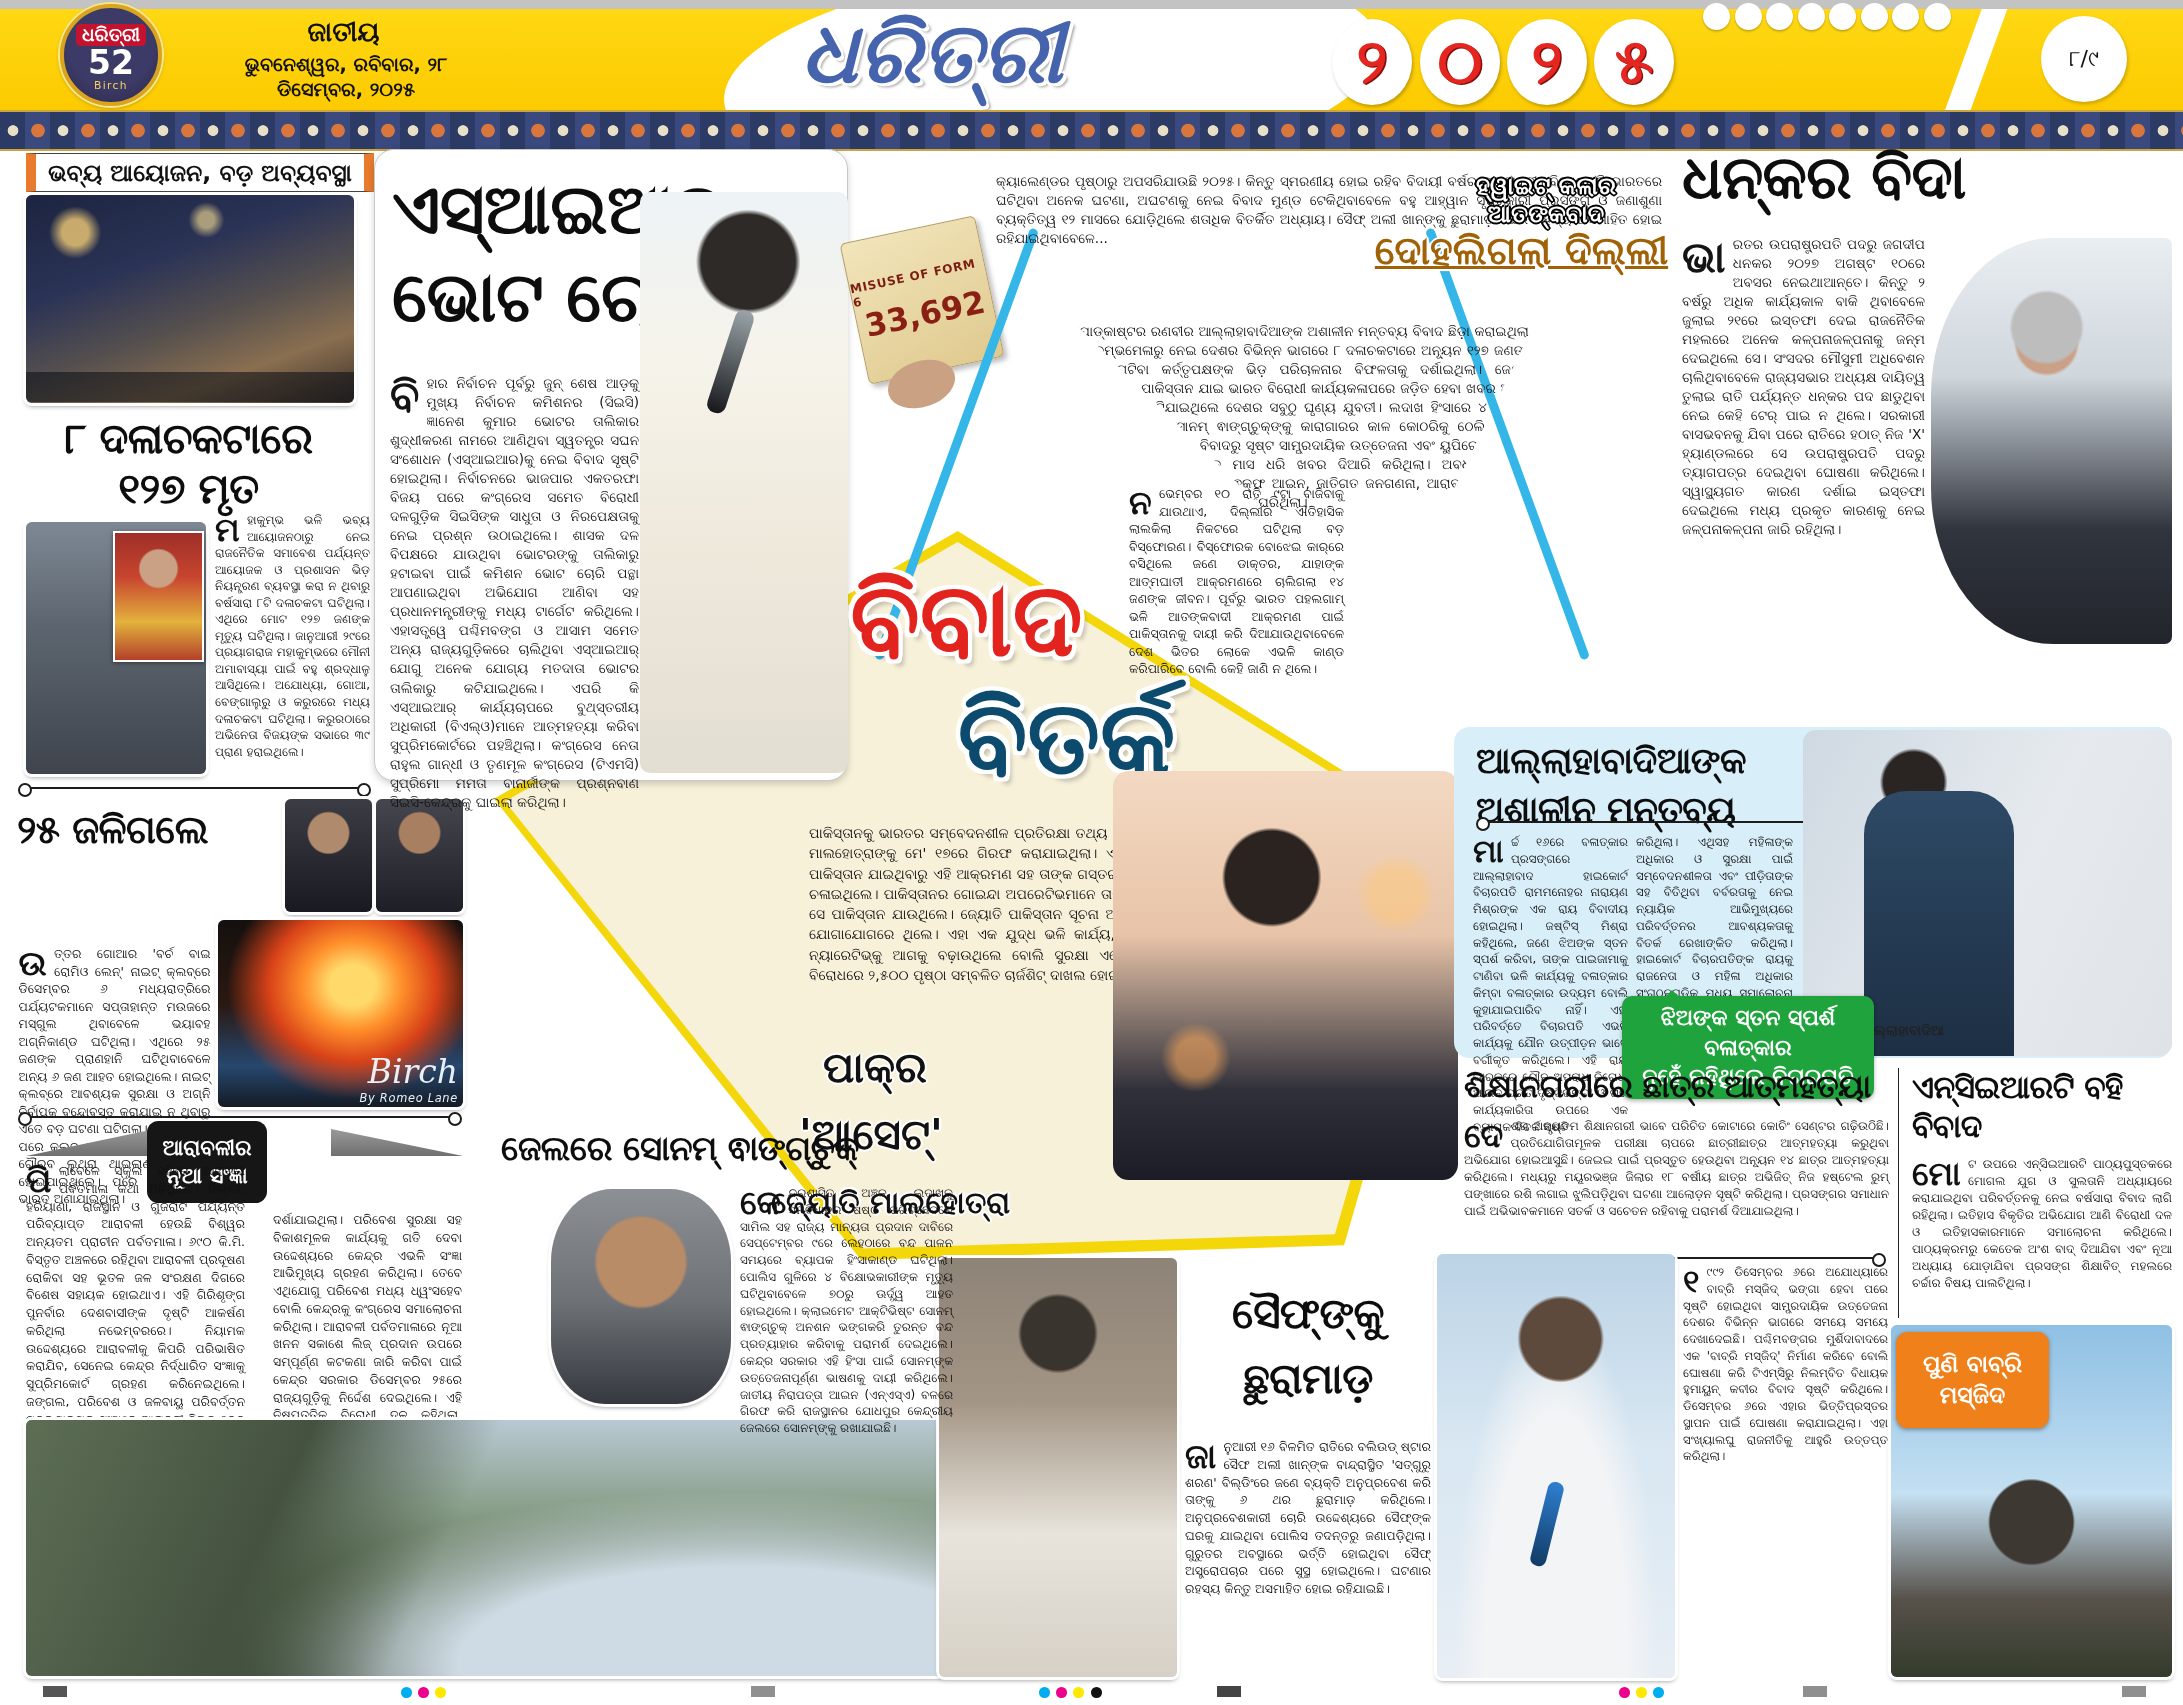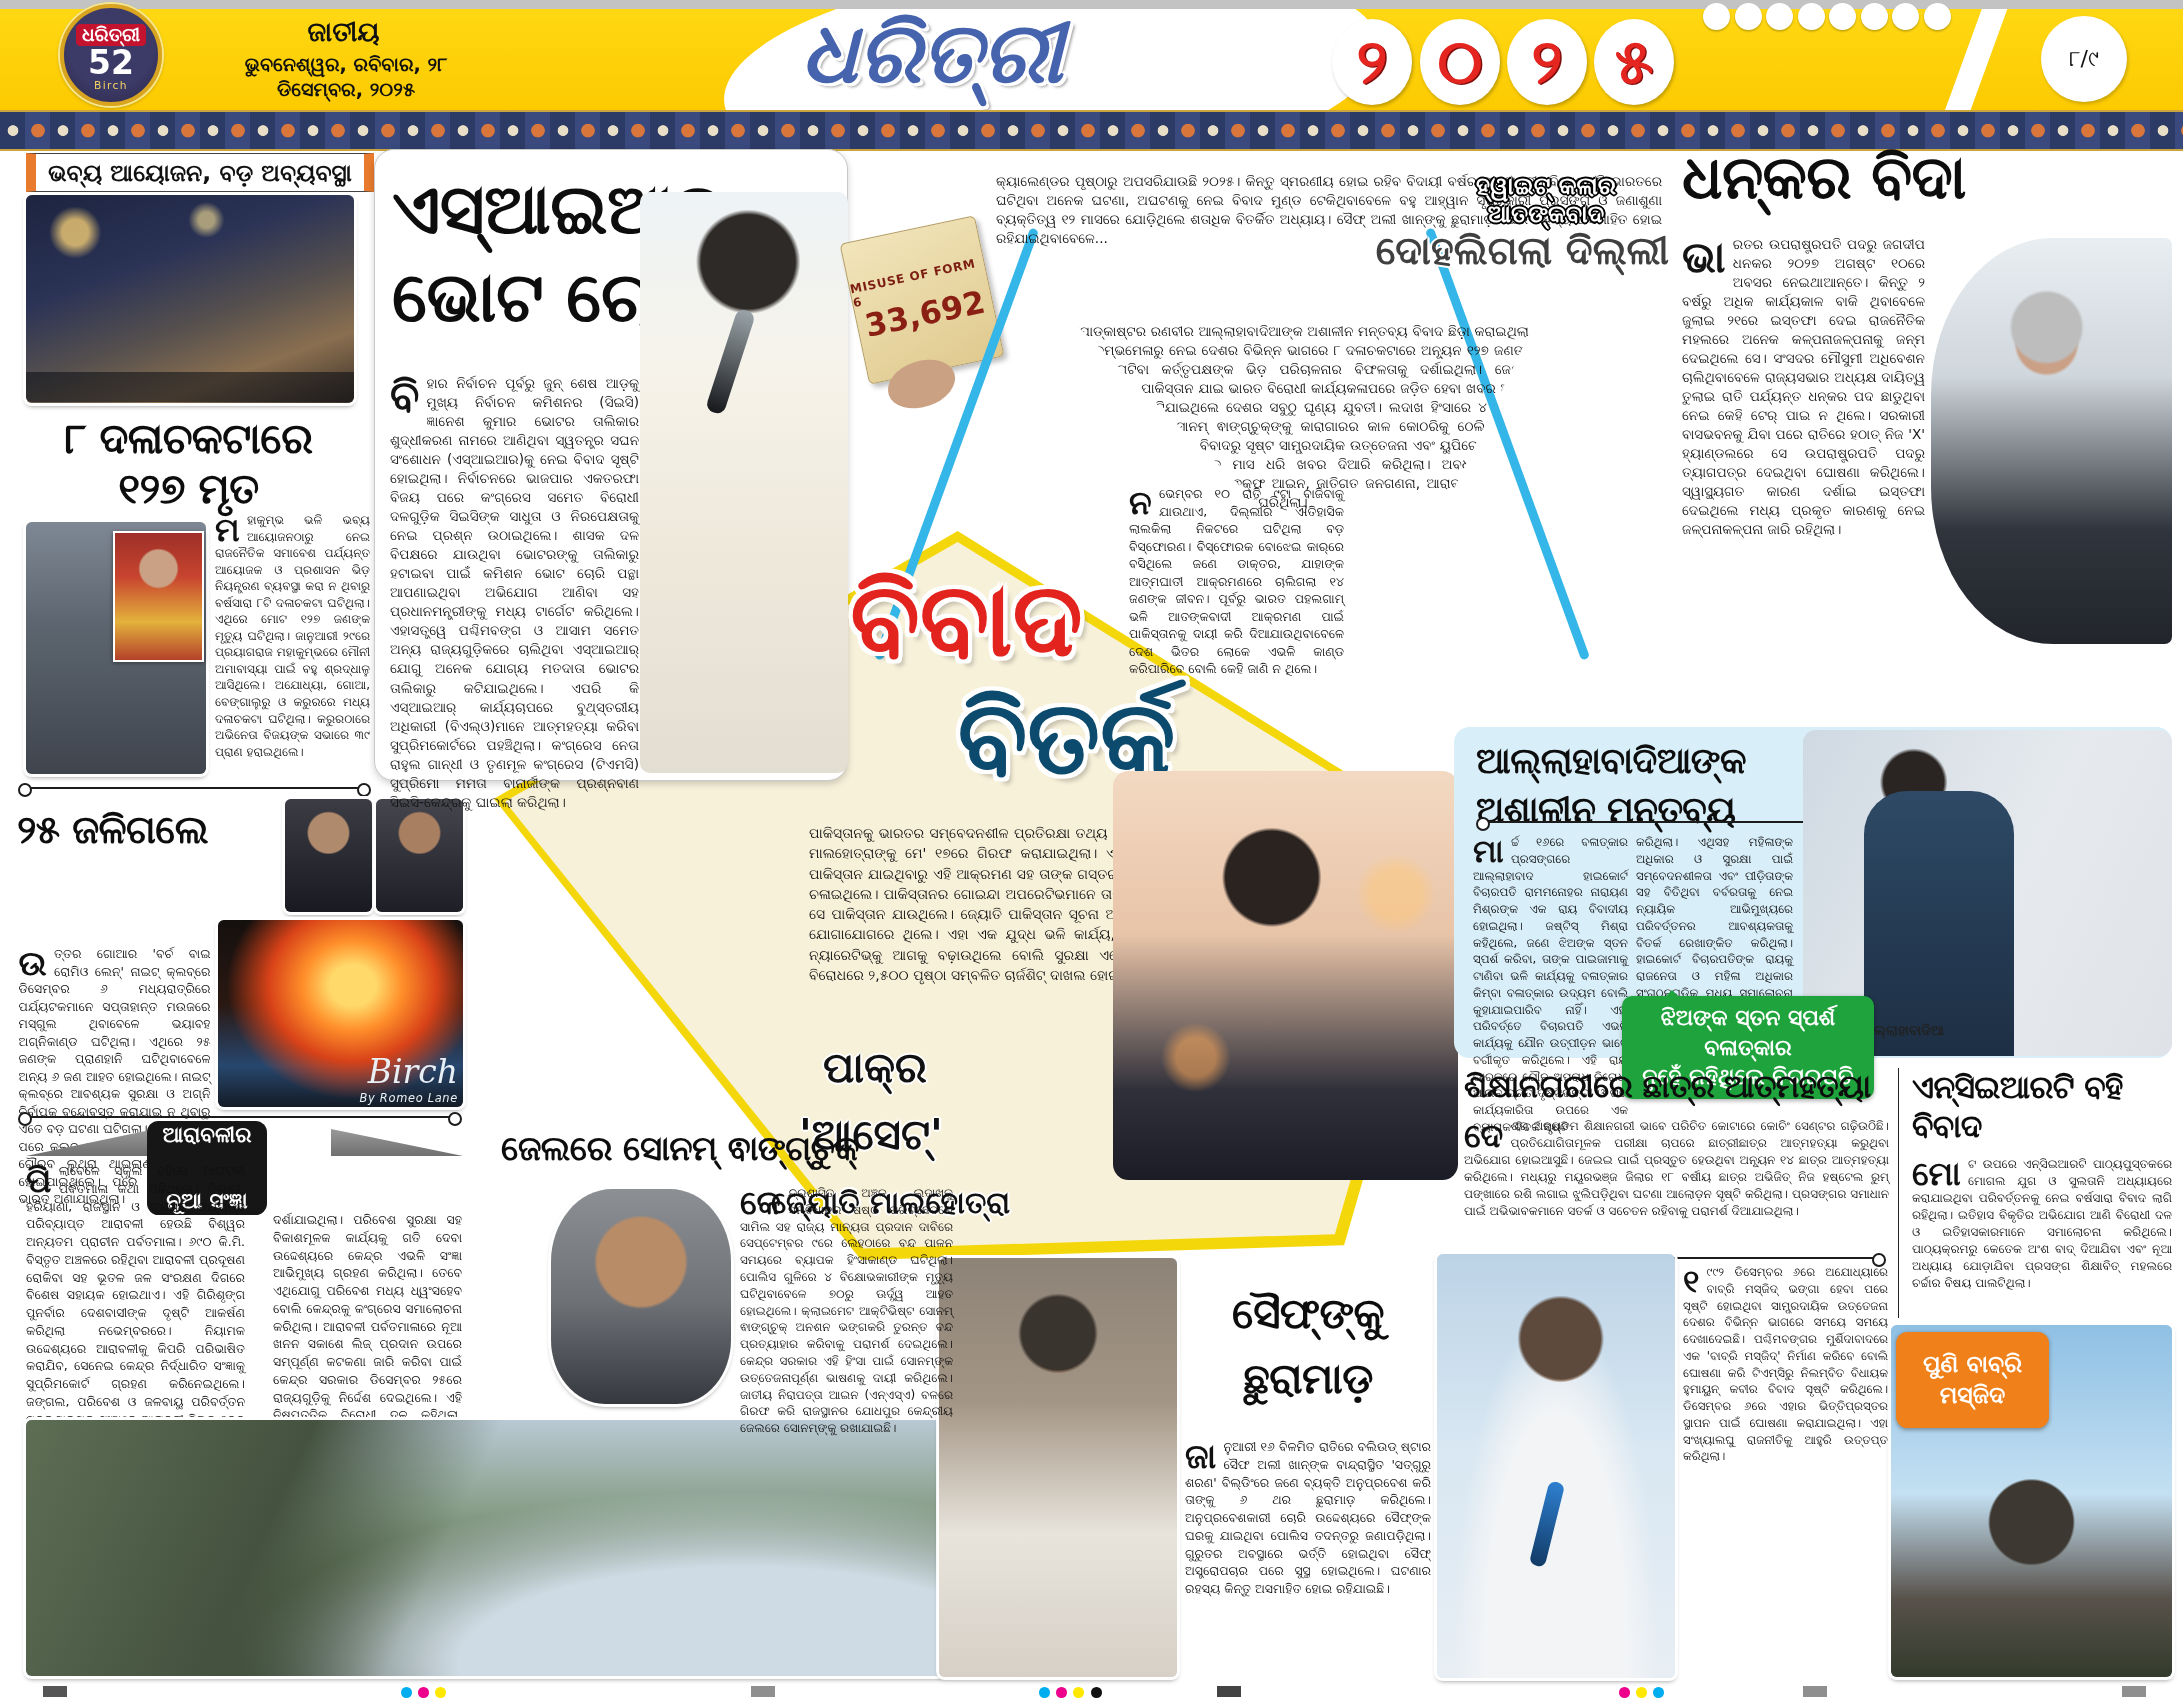--- a/index.html
+++ b/index.html
@@ -144,42 +144,42 @@
   #pent-outer { left:494px; top:531px; width:966px; height:744px; background:#f4d70b;
     clip-path:polygon(48% 0,100% 42%,88% 96%,38% 98%,0 36%); }
   #pent-inner { left:505px; top:542px; width:943px; height:721px; background:#f8f1da;
     clip-path:polygon(48% 0,100% 42%,88% 96%,38% 98%,0 36%); }
   #alb-panel { left:1454px; top:727px; width:718px; height:331px; background:#d8eef9; border-radius:15.7px; }
   #kicker-box { left:26px; top:153px; width:328px; height:37px; background:#fff; border:1.4px solid #444;
     border-left:10px solid #e87b2e; border-right:10px solid #e87b2e;
     display:flex; align-items:center; justify-content:center; font-size:23.6px; font-weight:bold; }
   #arav-wing-l { left:26px; top:1129px; width:129px; height:27px; background:linear-gradient(180deg,#9a9a9a,#6f6f6f); clip-path:polygon(0 100%,100% 0,100% 100%); }
   #arav-wing-r { left:331px; top:1129px; width:132px; height:27px; background:linear-gradient(180deg,#9a9a9a,#6f6f6f); clip-path:polygon(0 0,0 100%,100% 100%); }
-  #arav-box { left:147px; top:1121px; width:120px; height:94px; background:#161616; border-radius:11.4px;
-    display:flex; flex-direction:column; align-items:center; justify-content:space-between; color:#fff; font-weight:bold; font-size:21.5px; line-height:1.3; }
+  #arav-box { left:147px; top:1121px; width:120px; height:82px; background:#161616; border-radius:11.4px;
+    display:flex; flex-direction:column; align-items:center; justify-content:center; color:#fff; font-weight:bold; font-size:21.5px; line-height:1.3; }
   #green-box { left:1622px; top:996px; width:252px; height:103px; background:#1fa33c; border-radius:10px;
     display:flex; flex-direction:column; align-items:center; justify-content:center;
     color:#fff; font-weight:bold; font-size:22px; line-height:1.35; text-align:center; box-shadow:0 1.4px 4.3px rgba(0,0,0,.3); }
   #green-box::before { content:""; position:absolute; top:-15.7px; left:40px; border:10px solid transparent; border-bottom-color:#1fa33c; }
   #babri-box { left:1896px; top:1332px; width:153px; height:96px; background:#f0811a; border-radius:11.4px;
     display:flex; flex-direction:column; align-items:center; justify-content:center;
     color:#fff; font-weight:bold; font-size:23.6px; line-height:1.3; box-shadow:0 1.4px 4.3px rgba(0,0,0,.35); }
 
   
   #sir-h  { left:392px; top:165px; width:447px; font-size:69px; line-height:1.28; }
   #dh-h   { left:1682px; top:142px; width:494px; font-size:60px; }
   #stampede-h { left:11.4px; top:414px; width:354px; text-align:center; font-size:42px; line-height:1.18; }
   #nc-h { left:17px; top:801px; width:269px; font-size:39px; line-height:1.5; }
   #sn-h { left:501px; top:1128px; width:379px; font-size:34px; }
   #kota-h { left:1464px; top:1068px; width:425px; font-size:31.5px; }
   #ncert-h { left:1912px; top:1068px; width:260px; font-size:31.5px; line-height:1.25; }
   #alb-h { left:1476px; top:737px; width:429px; font-size:36px; line-height:1.35; }
   #saif-h { left:1188px; top:1281px; width:240px; text-align:center; font-size:42px; line-height:1.55; }
   #fire-kicker { left:1423px; top:172px; width:246px; text-align:center; font-size:24px; font-weight:bold; color:#fff; }
-  #fire-head { left:1374px; top:228px; width:295px; text-align:right; font-size:39px; font-weight:bold; color:#404040; }
+  #fire-head { left:1374px; top:228px; width:295px; text-align:center; font-size:39px; font-weight:bold; color:#a16207;text-decoration:underline; }
   #theme-1 { left:759px; top:560px; width:415px; text-align:center; font-size:102px; font-weight:bold; color:#e3231e;
     text-shadow:4.3px 0 0 #fff,-4.3px 0 0 #fff,0 4.3px 0 #fff,0 -4.3px 0 #fff,3.6px 3.6px 0 #fff,-3.6px -3.6px 0 #fff,3.6px -3.6px 0 #fff,-3.6px 3.6px 0 #fff,5.7px 7.2px 4.3px rgba(0,0,0,.2); }
   #theme-2 { left:859px; top:678px; width:415px; text-align:center; font-size:102px; font-weight:bold; color:#0c4a6e;
     text-shadow:4.3px 0 0 #fff,-4.3px 0 0 #fff,0 4.3px 0 #fff,0 -4.3px 0 #fff,3.6px 3.6px 0 #fff,-3.6px -3.6px 0 #fff,3.6px -3.6px 0 #fff,-3.6px 3.6px 0 #fff,5.7px 7.2px 4.3px rgba(0,0,0,.2); }
   .jy-h { position:absolute; font-weight:bold; color:#111;margin-top:41px; }
   #jy-h1 { left:823px; top:1002px; width:243px; font-size:42px; }
   #jy-h2 { left:799px; top:1069px; width:272px; font-size:42px; }
   #jy-h3 { left:771px; top:1144px; width:336px; font-size:30px; }
 
   

